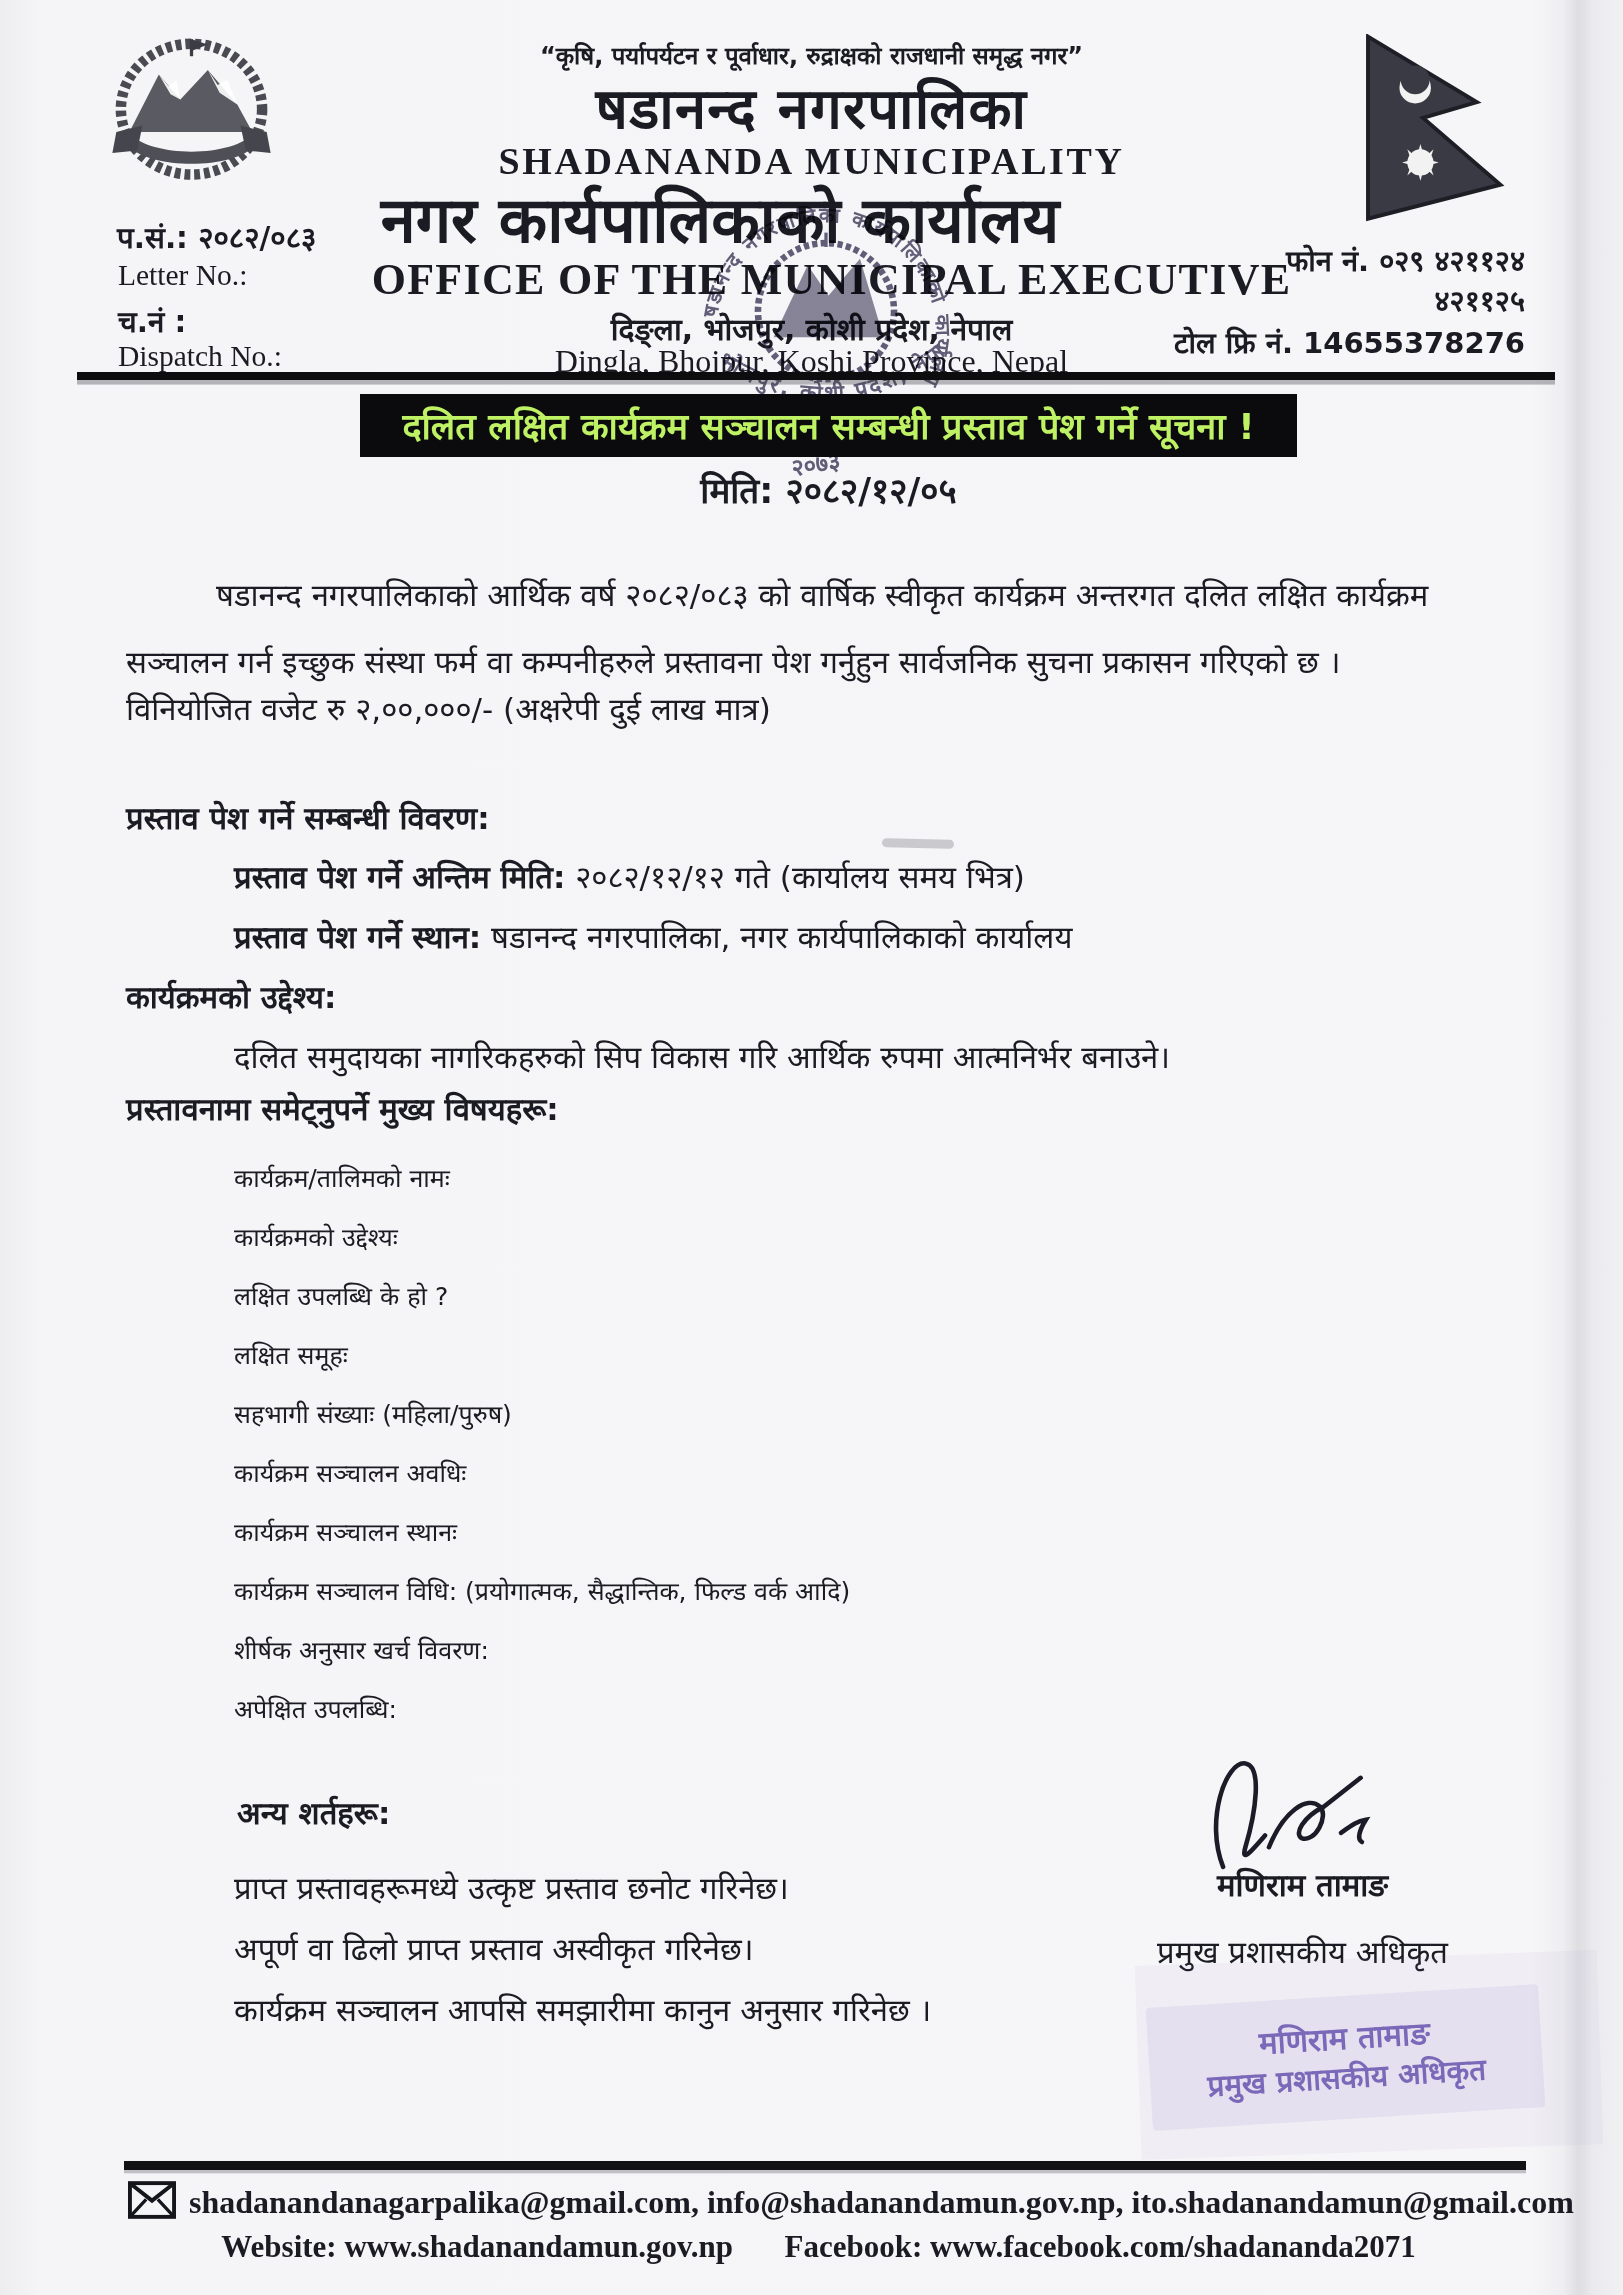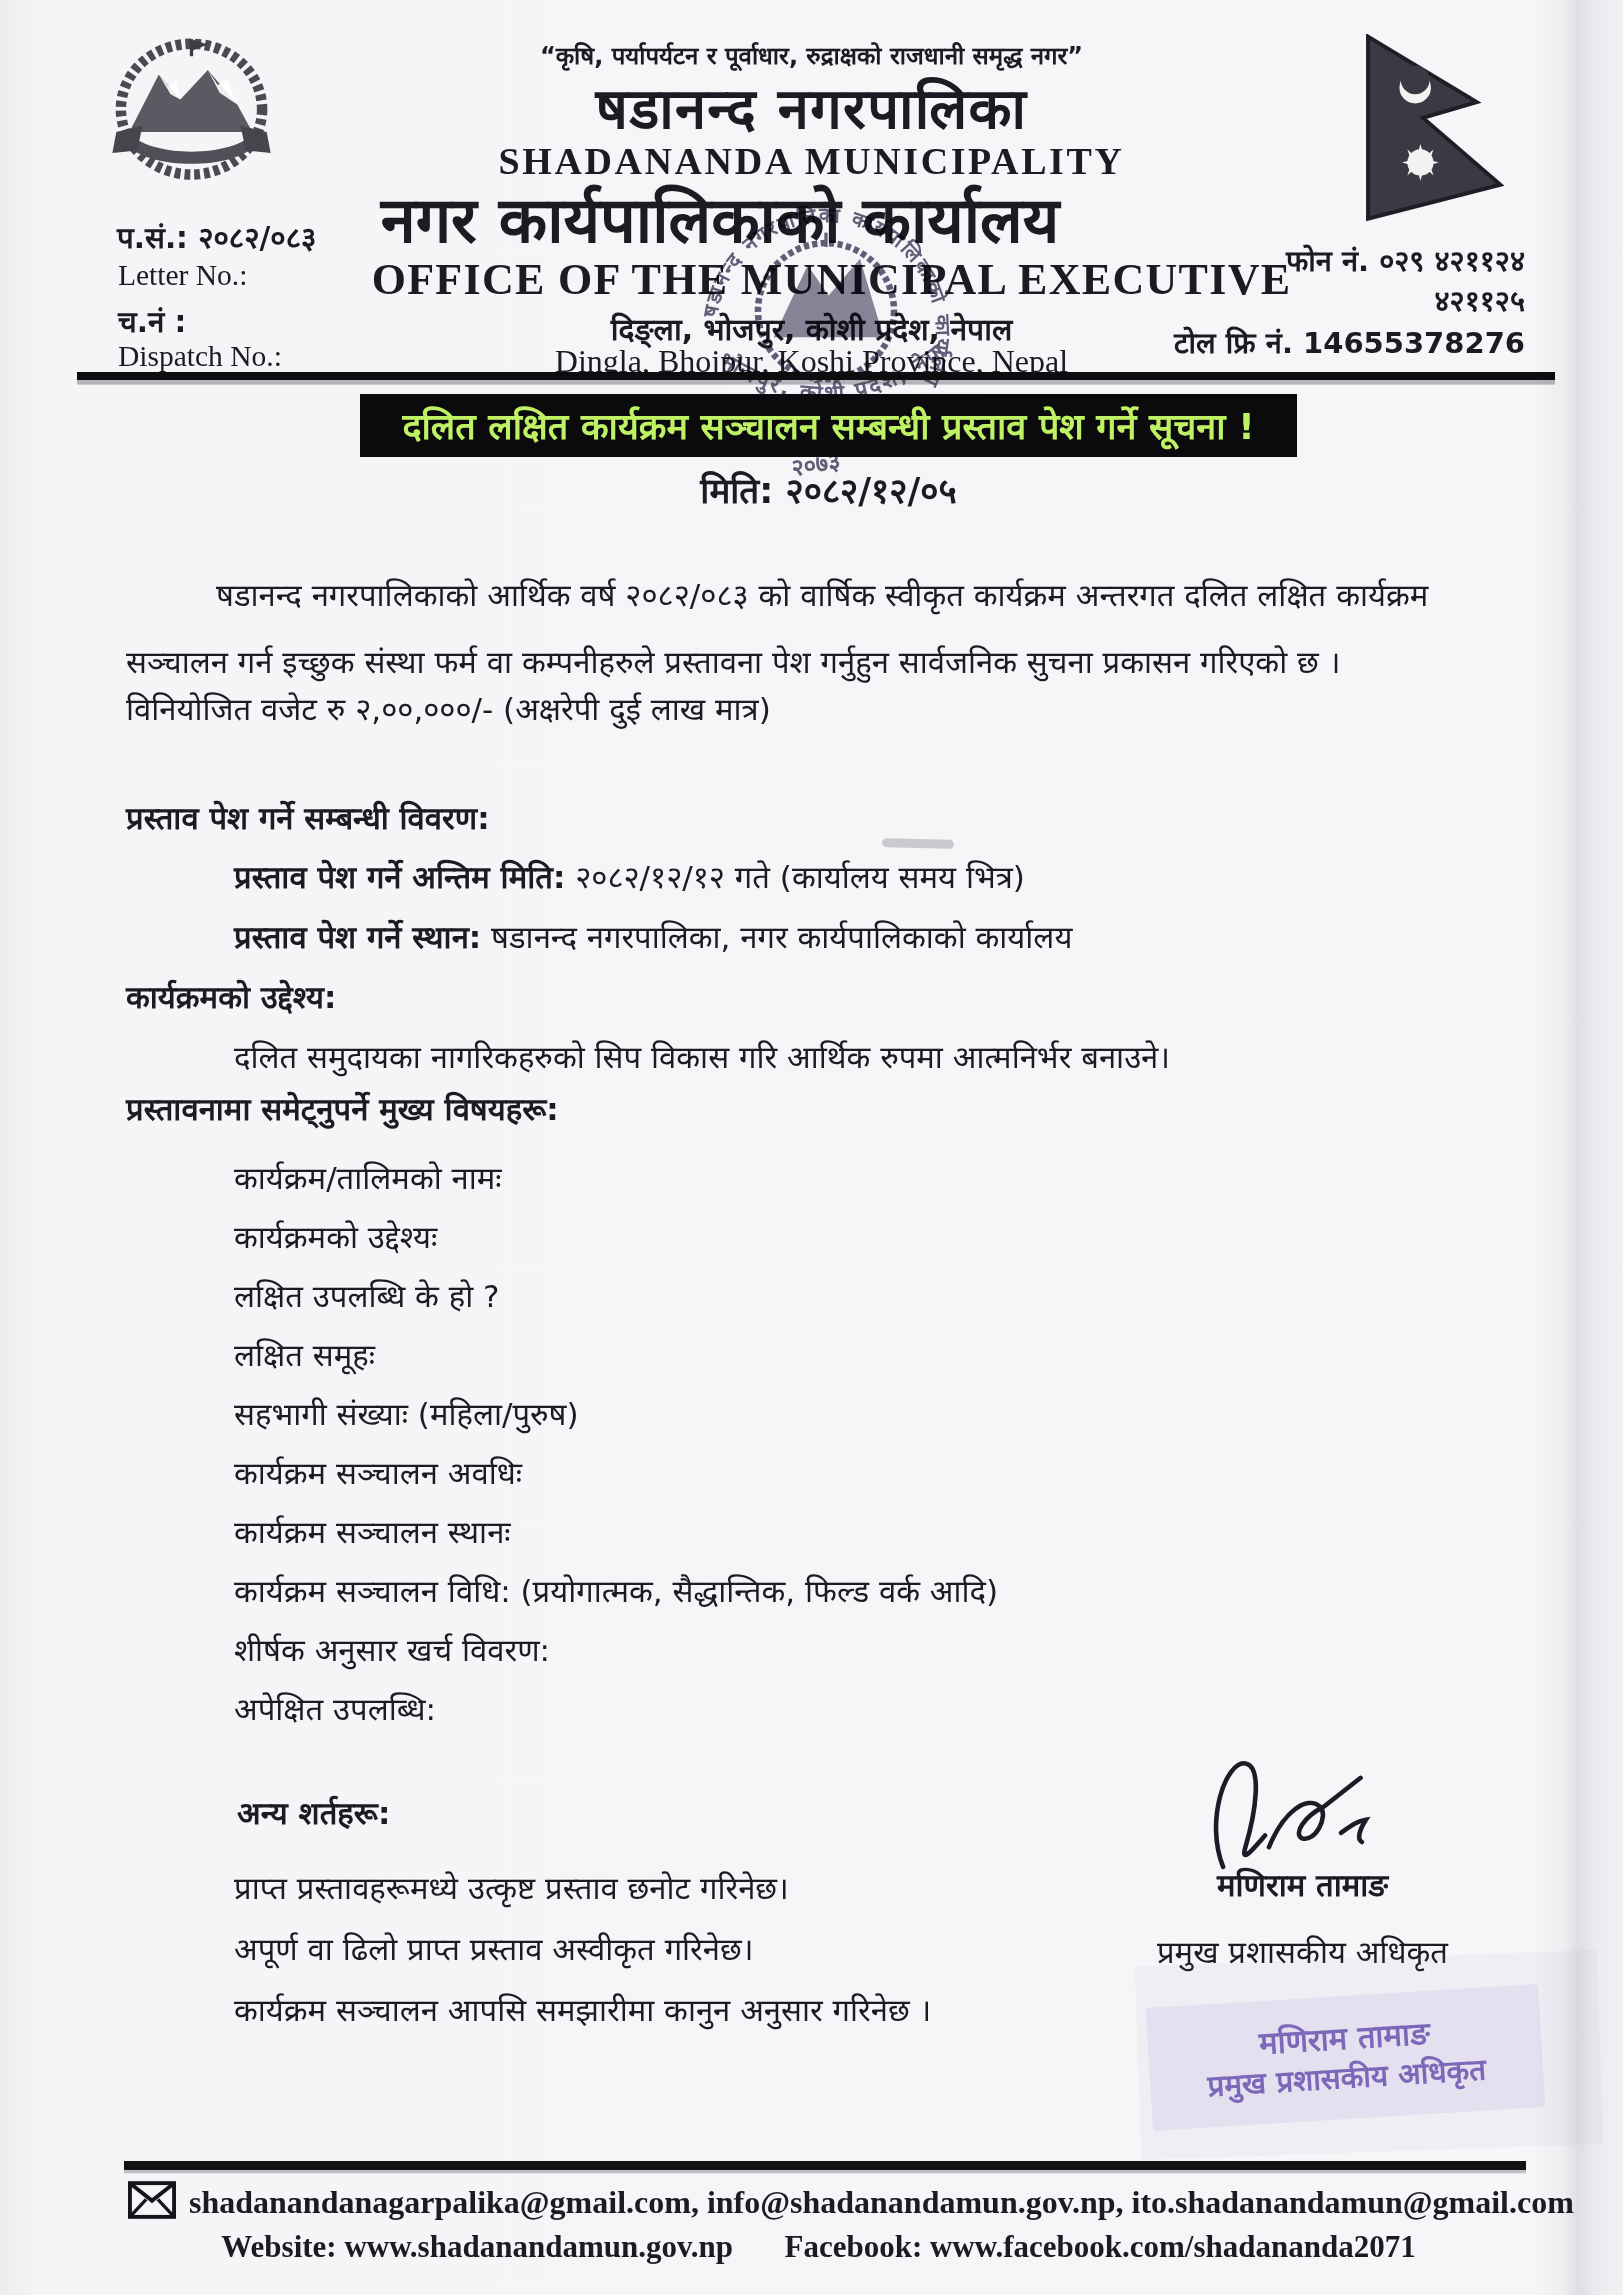--- a/index.html
+++ b/index.html
@@ -46,21 +46,21 @@
   .para{left:126px;top:562px;width:1407px;font-size:31px;line-height:67px;text-indent:90px;}
   .budget{left:126px;top:687px;font-size:31px;}
 
   .sec-h{font-size:31px;font-weight:700;}
   .h-details{left:126px;top:796px;}
   .line-deadline{left:234px;top:855px;font-size:31px;}
   .line-place{left:234px;top:915px;font-size:31px;}
   .h-objective{left:126px;top:975px;}
   .line-objective{left:234px;top:1035px;font-size:31px;}
   .h-topics{left:126px;top:1087px;}
-  .topics{left:234px;top:1149px;font-size:31px;}
+  .topics{left:234px;top:1149px;font-size:25px;}
   .topics .t{line-height:59px;height:59px;}
   .h-other{left:237px;top:1791px;}
   .conds{left:234px;top:1858px;font-size:31px;}
   .conds .t{line-height:61px;height:61px;}
 
   .sig-svg{left:1185px;top:1749px;}
   .sig-name{left:1152px;top:1863px;width:301px;font-size:31px;font-weight:700;text-align:center;}
   .sig-title{left:1054px;top:1930px;width:497px;font-size:31px;text-align:center;}
 
   .stampwash-outer{left:1138px;top:1958px;width:462px;height:194px;background:rgba(158,143,210,0.06);transform:rotate(-2deg);}

